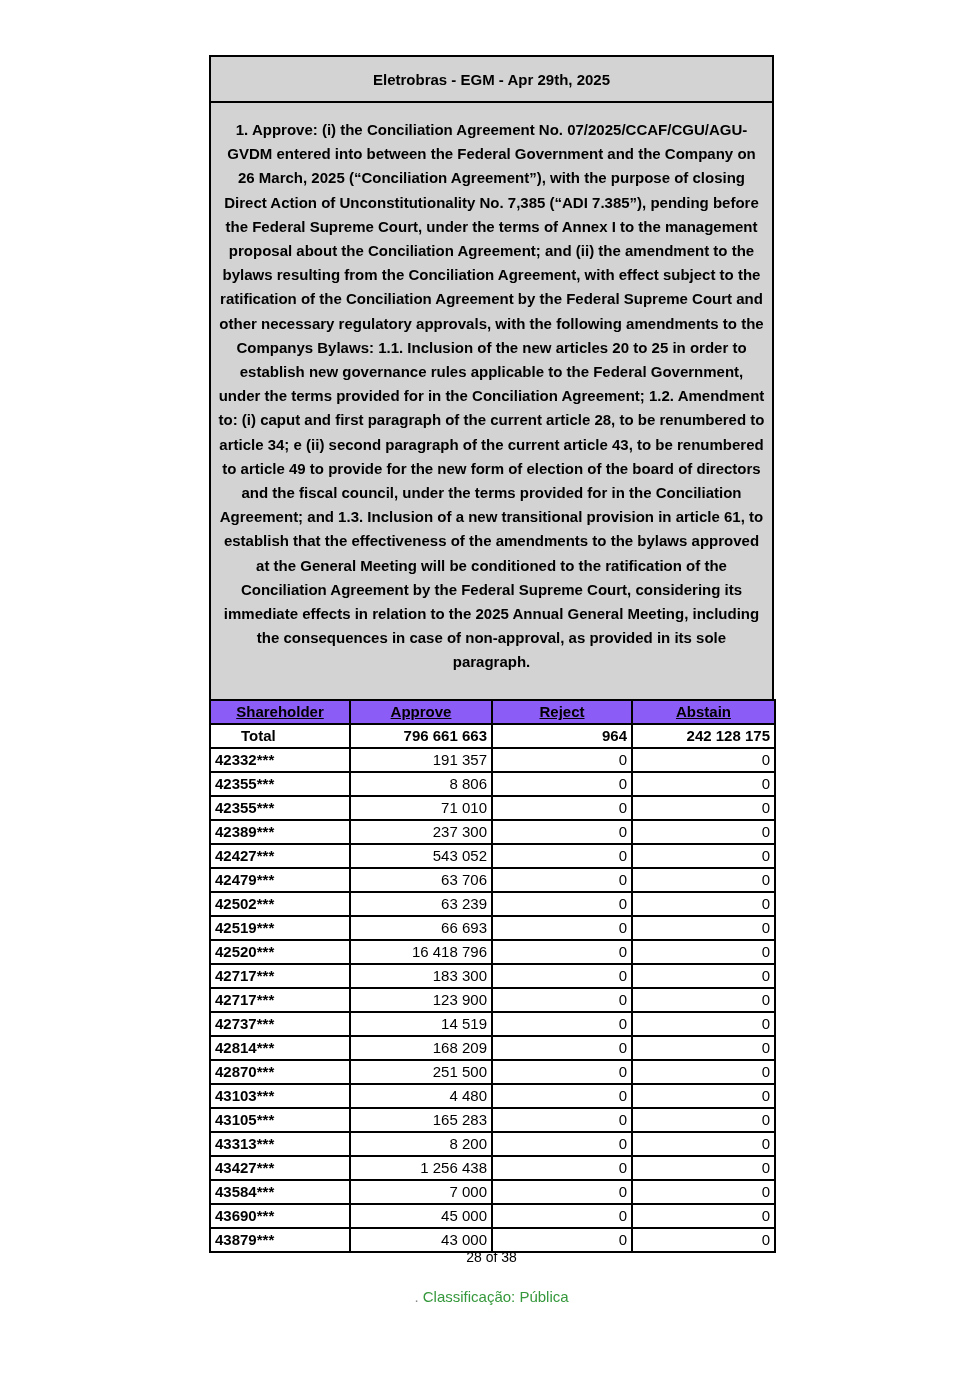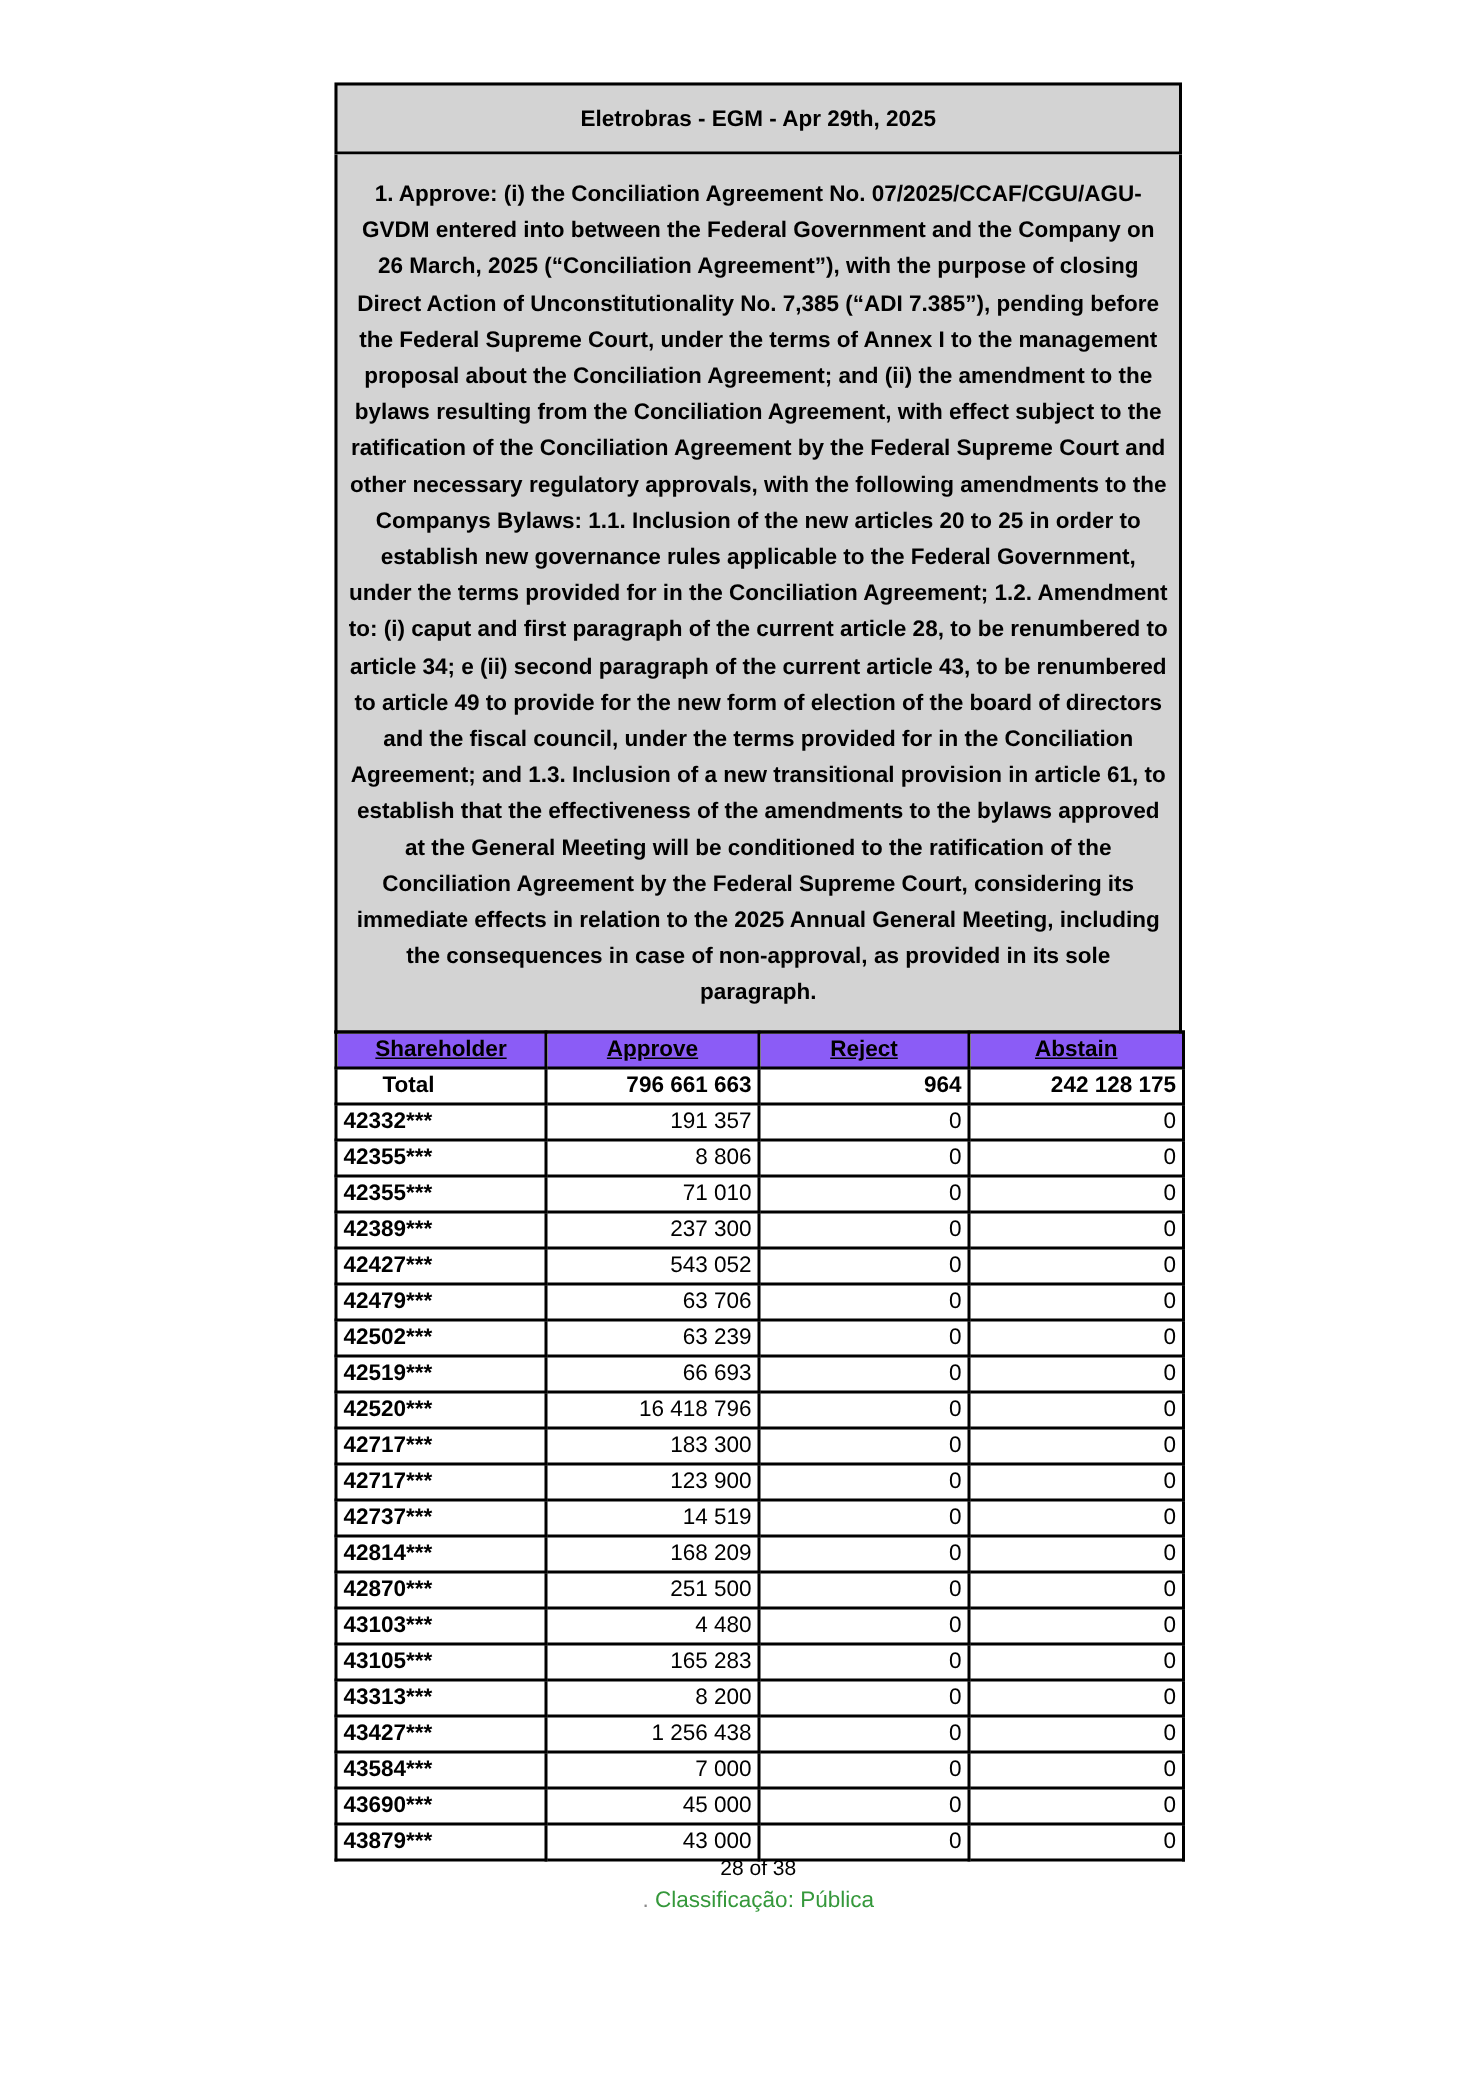--- a/index.html
+++ b/index.html
@@ -5,30 +5,30 @@
   :root{
     --boxbg:#d3d3d3;
     --border:#000000;
     --green:#35983b;
   }
   html,body{margin:0;padding:0;}
   body{
     width:979px;height:1389px;background:#ffffff;position:relative;
     font-family:"Liberation Sans", sans-serif;color:#000;
   }
-  .doc{position:absolute;left:223px;top:55px;width:565px;}
+  .doc{position:absolute;left:209px;top:55px;width:565px;}
   .title-box{
     background:var(--boxbg);border:2px solid var(--border);
     text-align:center;font-weight:bold;font-size:15px;
     padding:14px 4px 13px;box-sizing:border-box;
   }
   .proposal-box{
     background:var(--boxbg);border:2px solid var(--border);border-top:none;
     text-align:center;font-weight:bold;font-size:15px;line-height:24.2px;
-    padding:15px 7px 12px;box-sizing:border-box;
+    padding:15px 7px 24px;box-sizing:border-box;
   }
   table.votes{
     border-collapse:collapse;width:565px;margin-top:-2px;
     table-layout:fixed;
   }
   table.votes col.c-sh{width:140px;}
   table.votes col.c-ap{width:142px;}
   table.votes col.c-re{width:140px;}
   table.votes col.c-ab{width:143px;}
   table.votes th, table.votes td{
@@ -38,21 +38,21 @@
   table.votes th{font-weight:bold;text-align:center;background:#8b5cf6;text-decoration:underline;}
   tr.total-row td{font-weight:bold;}
   tr.total-row td.label{text-align:left;padding-left:30px;}
   td.num{text-align:right;font-weight:normal;}
   tr.total-row td.num{font-weight:bold;}
   td.sh{text-align:left;font-weight:bold;padding-left:2px;margin-left:37px;}
   .page-num{
     text-align:center;font-size:14px;margin-top:-4px;position:relative;
   }
   .classification{
-    text-align:center;font-size:15px;margin-top:5px;
+    text-align:center;font-size:15px;margin-top:23px;
   }
   .classification .prefix{color:#8a8a8a;}
   .classification .label{color:var(--green);}
 </style>
 </head>
 <body>
 
 <div class="doc">
 
   <div class="title-box">Eletrobras - EGM - Apr 29th, 2025</div>

